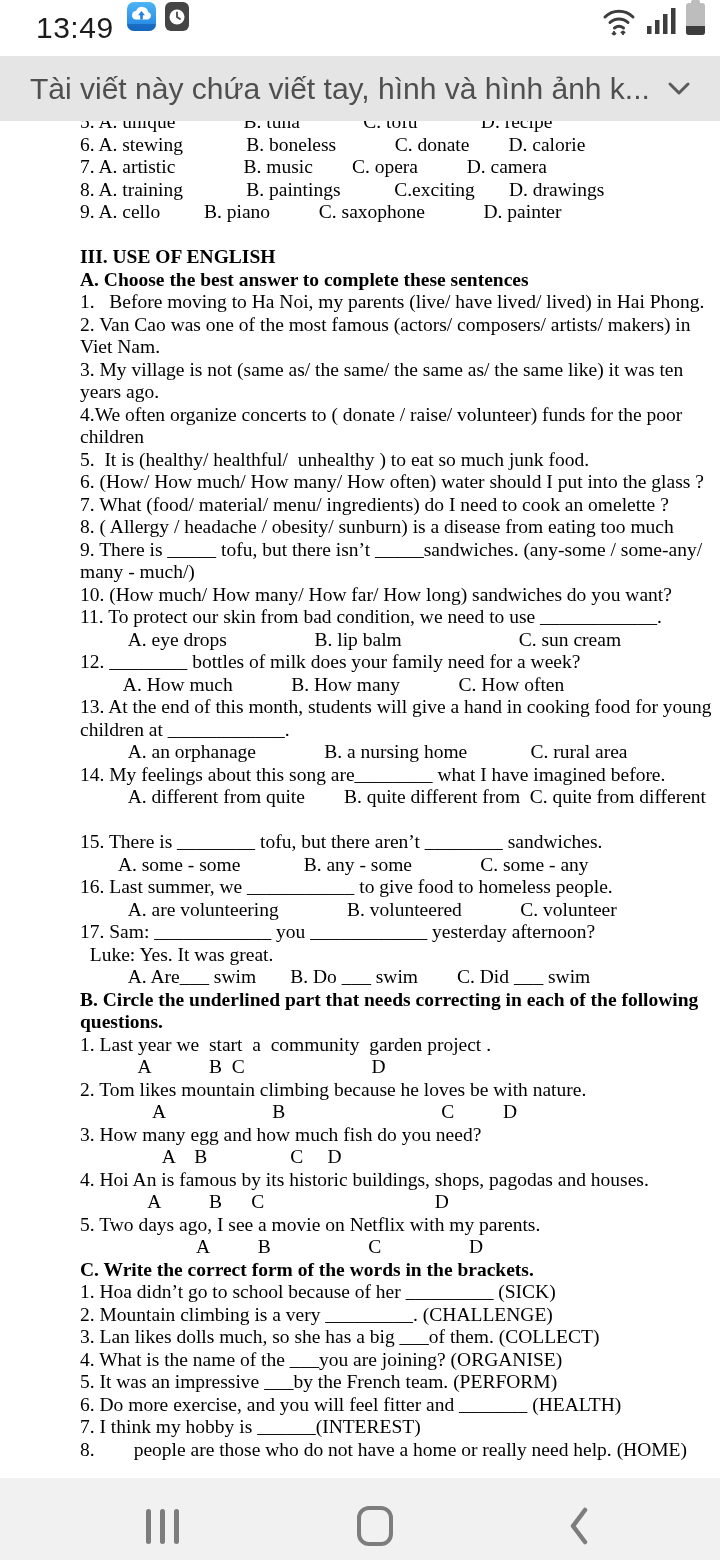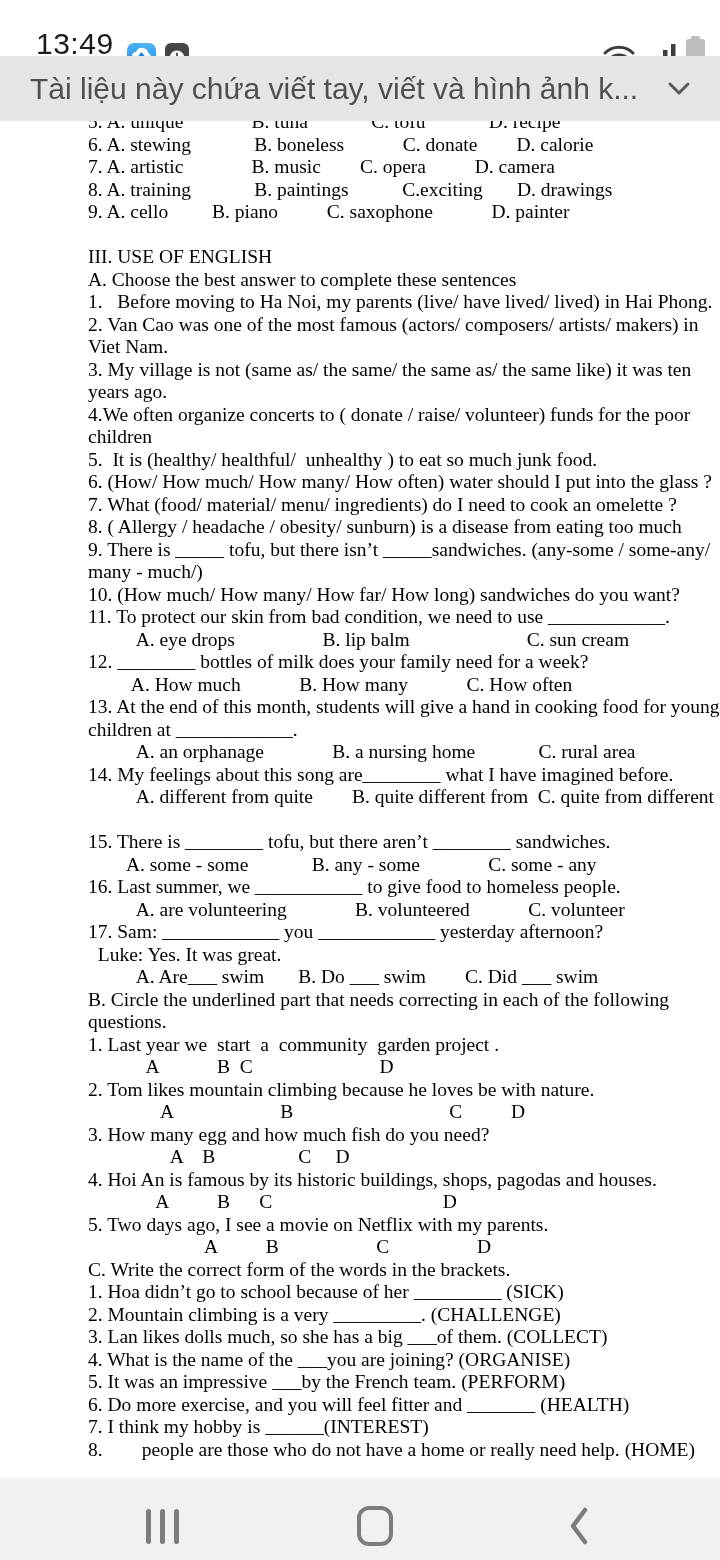--- a/index.html
+++ b/index.html
@@ -1,39 +1,39 @@
 <!DOCTYPE html>
 <html><head>
 <meta charset="utf-8">
 <style>
   html,body{margin:0;padding:0;background:#fff;}
   .screen{position:relative;width:720px;height:1560px;background:#ffffff;overflow:hidden;
           font-family:"Liberation Sans",sans-serif;}
   
   .status{position:absolute;top:0;left:0;width:720px;height:72px;background:#ffffff;
-          display:flex;align-items:flex-end;box-sizing:border-box;padding:0 14px 0 36px;}
+          display:flex;align-items:flex-start;box-sizing:border-box;padding:0 14px 0 36px;}
   .status .time{font-size:30px;color:#1c1c1c;letter-spacing:0.5px;line-height:56px;}
   .app-icons{display:flex;align-items:center;gap:9px;margin-left:13px;margin-top:2px;}
   .appicon1{width:29px;height:29px;border-radius:7px;position:relative;overflow:hidden;
             background:linear-gradient(#4db4f5,#1d82e2);}
   .appicon1 .strip{position:absolute;bottom:0;left:0;width:100%;height:7px;background:rgba(10,70,150,0.45);}
   .appicon2{width:24px;height:29px;border-radius:6px;background:#454545;display:flex;align-items:center;justify-content:center;}
   .status .spacer{flex:1;}
   .right-icons{display:flex;align-items:flex-end;gap:8px;}
   
   .banner{position:absolute;top:56px;left:0;width:720px;height:65px;background:#e5e5e5;
           display:flex;align-items:center;box-sizing:border-box;padding:0 26px 0 30px;}
   .banner .btext{font-size:30px;color:#4f4f4f;white-space:nowrap;overflow:hidden;flex:1;}
   
   .doc{position:absolute;top:121px;left:0;width:720px;height:1357px;background:#ffffff;overflow:hidden;}
   .doc-inner{margin-top:-10px;padding:0 10px 0 80px;color:#000;
              font-family:"Liberation Serif","DejaVu Serif",serif;
-             font-size:19.5px;line-height:22.5px;white-space:pre;margin-left:8px;}
+             font-size:19.5px;line-height:22.5px;white-space:pre;}
   .line{min-height:22.5px;}
-  .line.bold{font-weight:normal;}
+  .line.bold{font-weight:bold;}
   .line span.u{}
   .line span.b{font-weight:normal;}
   
   .nav{position:absolute;bottom:0;left:0;width:720px;height:82px;background:#f1f1f1;
        display:flex;align-items:center;justify-content:space-between;box-sizing:border-box;
        padding:14px 132px 0 146px;}
   .navbtn{background:none;border:none;padding:0;display:flex;align-items:center;justify-content:center;cursor:pointer;}
   .recents{display:flex;gap:9px;}
   .recents i{display:block;width:5px;height:35px;background:#7d7d7d;border-radius:2.5px;}
   .homeicon{width:36px;height:40px;border:4.5px solid #7d7d7d;border-radius:12px;box-sizing:border-box;}
@@ -77,21 +77,21 @@
       </svg>
       <svg width="21" height="36" viewBox="0 0 21 36">
         <rect x="6" y="0" width="9" height="4" rx="1.5" fill="#bdbdbd"></rect>
         <rect x="1" y="3" width="19" height="32" rx="3" fill="#bdbdbd"></rect>
         <path d="M1 26 h19 v6 a3 3 0 0 1 -3 3 h-13 a3 3 0 0 1 -3 -3 z" fill="#3d3d3d"></path>
       </svg>
     </span>
   </div>
 
   <div class="banner">
-    <span class="btext">Tài liệu này chứa viết tay, viết và hình ảnh k...</span>
+    <span class="btext">Tài viết này chứa viết tay, hình và hình ảnh k...</span>
     <svg width="30" height="20" viewBox="0 0 30 20">
       <path d="M6 5 L15 14 L24 5" stroke="#5a5a5a" stroke-width="3" fill="none" stroke-linecap="round" stroke-linejoin="round"></path>
     </svg>
   </div>
 
   <div class="doc">
     <div class="doc-inner"><div class="line"><span>5. A. unique              B. tuna             C. tofu             D. recipe</span></div><div class="line"><span>6. A. stewing             B. boneless            C. donate        D. calorie</span></div><div class="line"><span>7. A. artistic              B. music        C. opera          D. camera</span></div><div class="line"><span>8. A. training             B. paintings           C.exciting       D. drawings</span></div><div class="line"><span>9. A. cello         B. piano          C. saxophone            D. painter</span></div><div class="line"><span></span></div><div class="line bold"><span>III. USE OF ENGLISH</span></div><div class="line bold"><span>A. Choose the best answer to complete these sentences</span></div><div class="line"><span>1.   Before moving to Ha Noi, my parents (live/ have lived/ lived) in Hai Phong.</span></div><div class="line"><span>2. Van Cao was one of the most famous (actors/ composers/ artists/ makers) in</span></div><div class="line"><span>Viet Nam.</span></div><div class="line"><span>3. My village is not (same as/ the same/ the same as/ the same like) it was ten</span></div><div class="line"><span>years ago.</span></div><div class="line"><span>4.We often organize concerts to ( donate / raise/ volunteer) funds for the poor</span></div><div class="line"><span>children</span></div><div class="line"><span>5.  It is (healthy/ healthful/  unhealthy ) to eat so much junk food.</span></div><div class="line"><span>6. (How/ How much/ How many/ How often) water should I put into the glass ?</span></div><div class="line"><span>7. What (food/ material/ menu/ ingredients) do I need to cook an omelette ?</span></div><div class="line"><span>8. ( Allergy / headache / obesity/ sunburn) is a disease from eating too much</span></div><div class="line"><span>9. There is _____ tofu, but there isn’t _____sandwiches. (any-some / some-any/</span></div><div class="line"><span>many - much/)</span></div><div class="line"><span>10. (How much/ How many/ How far/ How long) sandwiches do you want?</span></div><div class="line"><span>11. To protect our skin from bad condition, we need to use ____________.</span></div><div class="line"><span>          A. eye drops                  B. lip balm                        C. sun cream</span></div><div class="line"><span>12. ________ bottles of milk does your family need for a week?</span></div><div class="line"><span>         A. How much            B. How many            C. How often</span></div><div class="line"><span>13. At the end of this month, students will give a hand in cooking food for young</span></div><div class="line"><span>children at ____________.</span></div><div class="line"><span>          A. an orphanage              B. a nursing home             C. rural area</span></div><div class="line"><span>14. My feelings about this song are________ what I have imagined before.</span></div><div class="line"><span>          A. different from quite        B. quite different from  C. quite from different</span></div><div class="line"><span></span></div><div class="line"><span>15. There is ________ tofu, but there aren’t ________ sandwiches.</span></div><div class="line"><span>        A. some - some             B. any - some              C. some - any</span></div><div class="line"><span>16. Last summer, we ___________ to give food to homeless people.</span></div><div class="line"><span>          A. are volunteering              B. volunteered            C. volunteer</span></div><div class="line"><span>17. Sam: ____________ you ____________ yesterday afternoon?</span></div><div class="line"><span>  Luke: Yes. It was great.</span></div><div class="line"><span>          A. Are___ swim       B. Do ___ swim        C. Did ___ swim</span></div><div class="line bold"><span>B. Circle the underlined part that needs correcting in each of the following</span></div><div class="line bold"><span>questions.</span></div><div class="line"><span>1. </span><span class="u">Last year</span><span> we  </span><span class="u">start</span><span>  </span><span class="u">a</span><span>  community  </span><span class="u">garden project</span><span> .</span></div><div class="line"><span>            A            B  C                          D</span></div><div class="line"><span>2. Tom </span><span class="u">likes</span><span> mountain </span><span class="u">climbing</span><span> because he loves </span><span class="u">be</span><span> with </span><span class="u">nature</span><span>.</span></div><div class="line"><span>               A                      B                                C          D</span></div><div class="line"><span>3. How </span><span class="u">many</span><span> </span><span class="u">egg</span><span> and how </span><span class="u">much</span><span> </span><span class="u">fish</span><span> do you need?</span></div><div class="line"><span>                 A    B                 C     D</span></div><div class="line"><span>4. Hoi An </span><span class="u">is</span><span> </span><span class="u">famous</span><span> </span><span class="u">by</span><span> its </span><span class="u">historic</span><span> buildings, shops, pagodas and houses.</span></div><div class="line"><span>              A          B      C                                   D</span></div><div class="line"><span>5. Two days </span><span class="u">ago</span><span>, I </span><span class="u">see</span><span> a movie </span><span class="u">on</span><span> Netflix with my </span><span class="u">parents</span><span>.</span></div><div class="line"><span>                        A          B                    C                  D</span></div><div class="line bold"><span>C. Write the correct form of the words in the brackets.</span></div><div class="line"><span>1. Hoa didn’t go to school because of her _________ </span><span class="b">(SICK)</span></div><div class="line"><span>2. Mountain climbing is a very _________. </span><span class="b">(CHALLENGE)</span></div><div class="line"><span>3. Lan likes dolls much, so she has a big ___of them. </span><span class="b">(COLLECT)</span></div><div class="line"><span>4. What is the name of the ___you are joining? </span><span class="b">(ORGANISE)</span></div><div class="line"><span>5. It was an impressive ___by the French team. </span><span class="b">(PERFORM)</span></div><div class="line"><span>6. Do more exercise, and you will feel fitter and _______ </span><span class="b">(HEALTH)</span></div><div class="line"><span>7. I think my hobby is ______</span><span class="b">(INTEREST)</span></div><div class="line"><span>8.        people are those who do not have a home or really need help. </span><span class="b">(HOME)</span></div></div>
   </div>
 
   <div class="nav">

